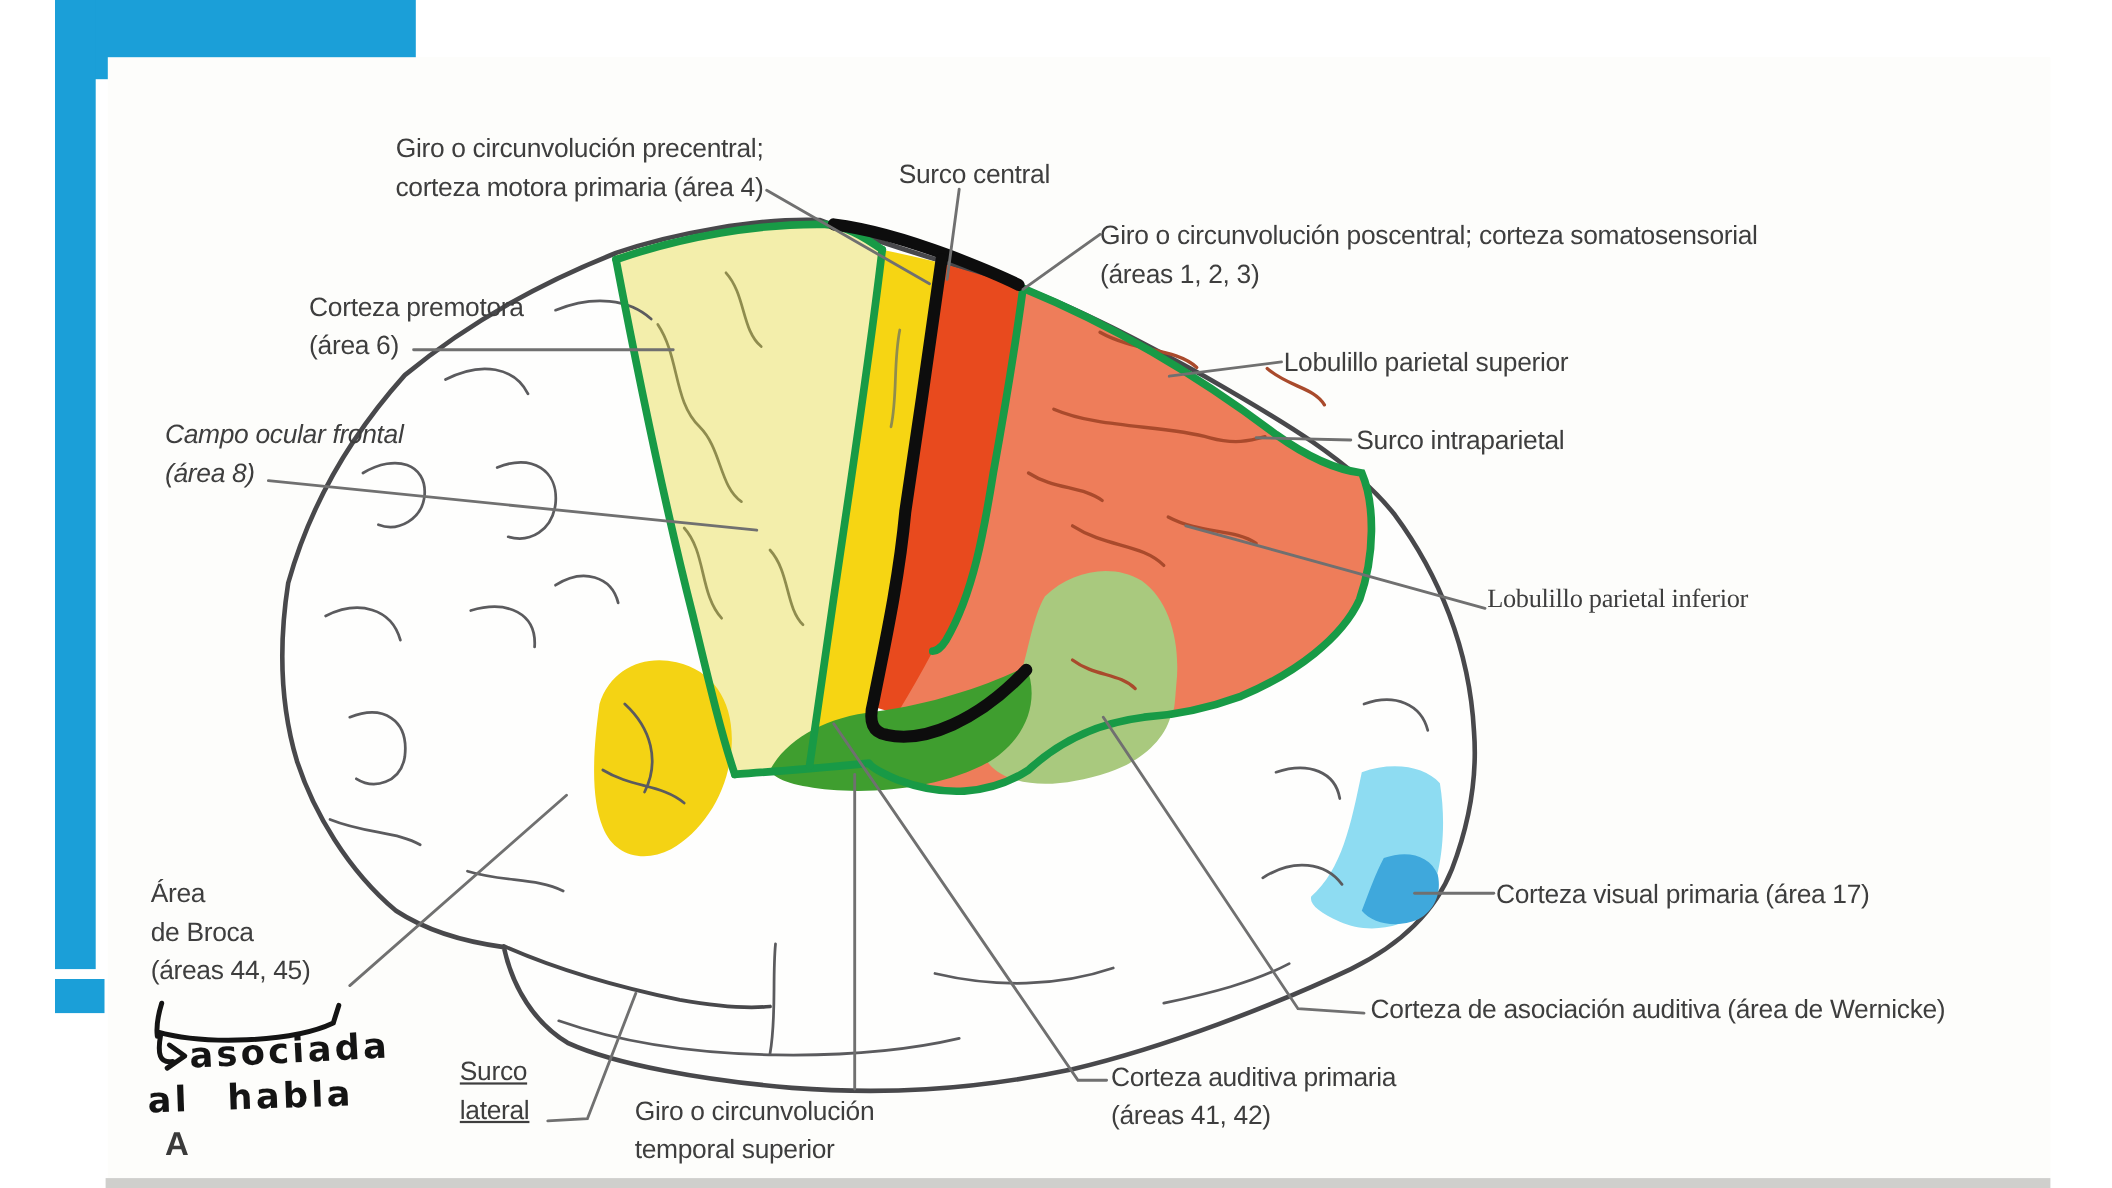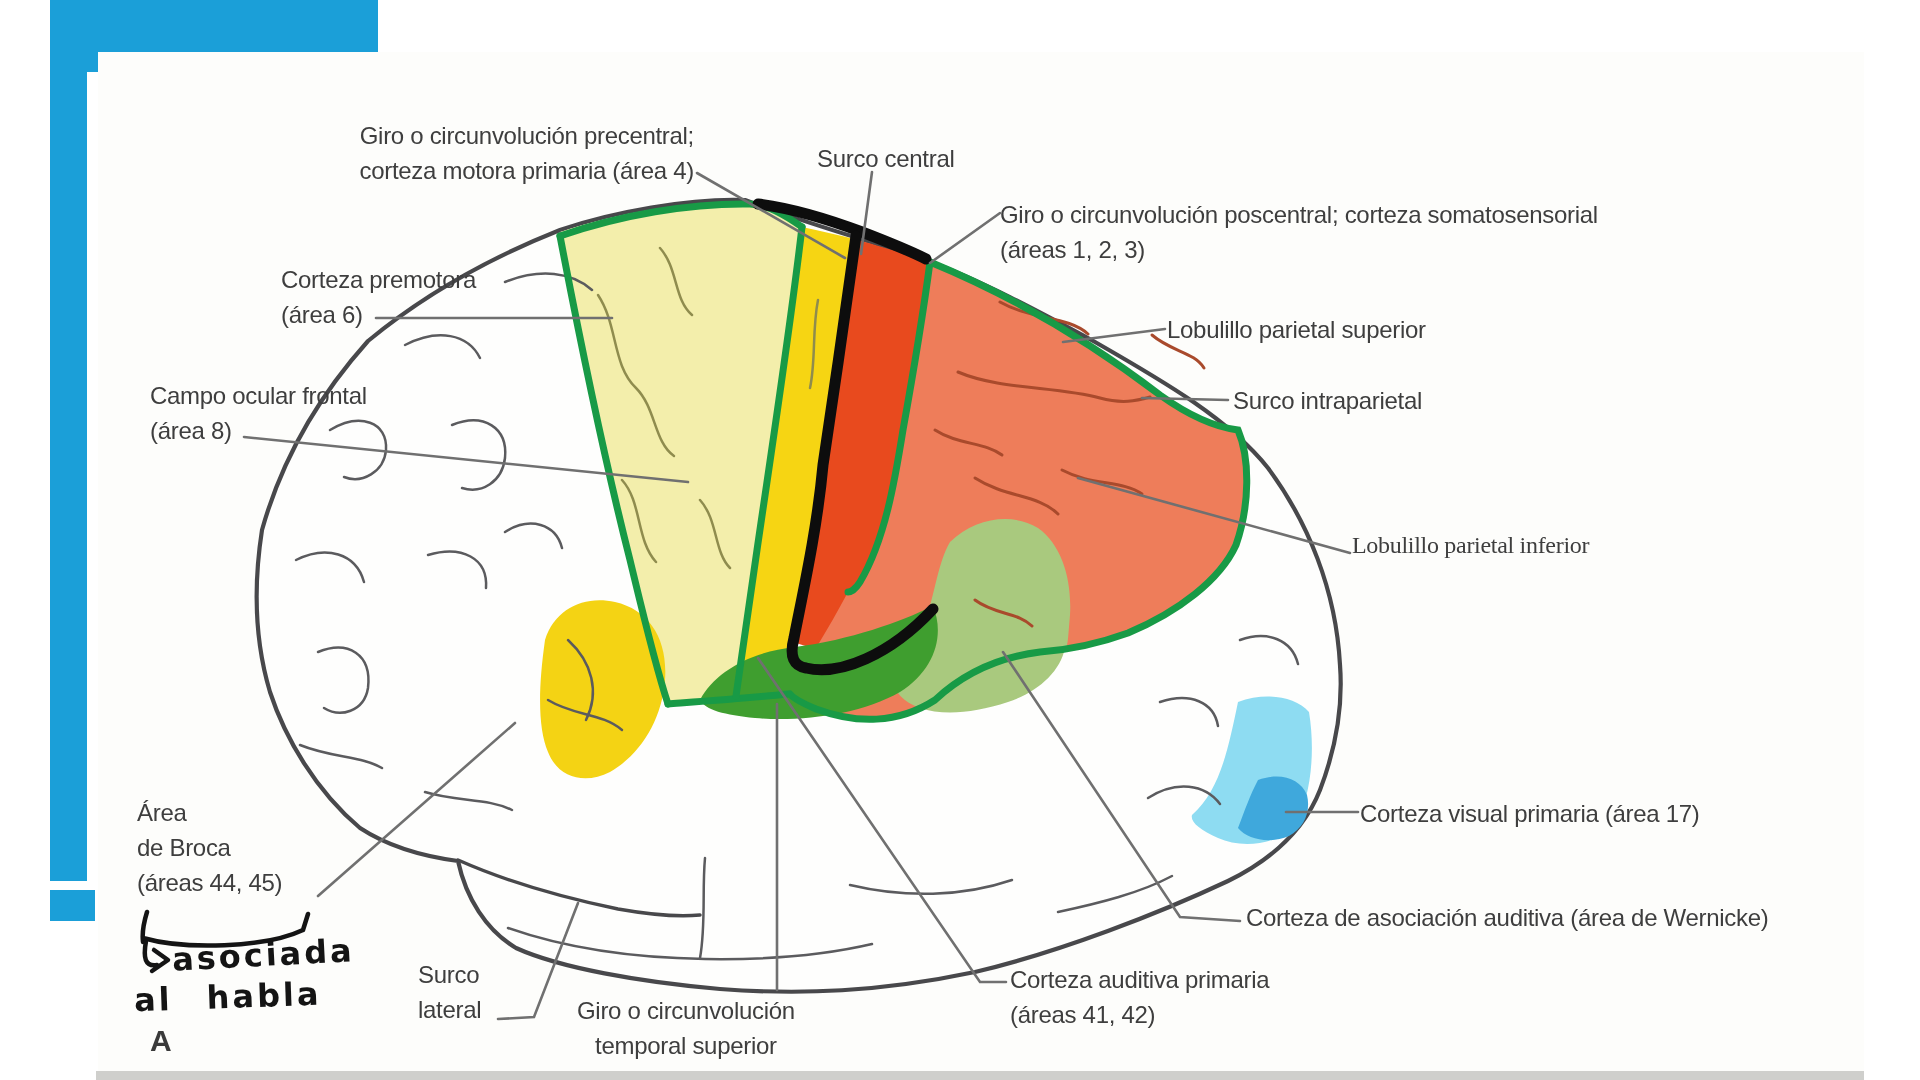--- a/index.html
+++ b/index.html
@@ -147,35 +147,35 @@
     </g>
   </svg>
 
   <div class="lbl right" style="right:1226px;top:118px;">Giro o circunvolución precentral;
 corteza motora primaria (área 4)</div>
   <div class="lbl" style="left:817px;top:141px;">Surco central</div>
   <div class="lbl" style="left:1000px;top:197px;">Giro o circunvolución poscentral; corteza somatosensorial
 (áreas 1, 2, 3)</div>
   <div class="lbl" style="left:281px;top:262px;">Corteza premotora
 (área 6)</div>
-  <div class="lbl" style="left:150px;top:378px;">Campo ocular frontal
+  <div class="lbl" style="left:150px;top:378px;font-style:italic;">Campo ocular frontal
 (área 8)</div>
   <div class="lbl" style="left:1167px;top:312px;text-align:center;">Lobulillo parietal superior</div>
   <div class="lbl" style="left:1233px;top:383px;">Surco intraparietal</div>
   <div class="lbl" style="left:1352px;top:528px;font-family:Liberation Serif, serif;">Lobulillo parietal inferior</div>
   <div class="lbl" style="left:137px;top:795px;">Área
 de Broca
 (áreas 44, 45)</div>
   <div class="lbl" style="left:1360px;top:796px;">Corteza visual primaria (área 17)</div>
   <div class="lbl" style="left:1246px;top:900px;">Corteza de asociación auditiva (área de Wernicke)</div>
   <div class="lbl" style="left:1010px;top:962px;">Corteza auditiva primaria
 (áreas 41, 42)</div>
-  <div class="lbl" style="left:418px;top:957px;">Surco
+  <div class="lbl" style="left:418px;top:957px;text-decoration:underline;">Surco
 lateral</div>
-  <div class="lbl" style="left:577px;top:993px;text-align:center;">Giro o circunvolución
+  <div class="lbl" style="left:577px;top:993px;">Giro o circunvolución
 temporal superior</div>
 
   <div class="panel-letter" style="left:150px;top:1024px;">A</div>
 
   <div class="hw" id="hw-1" style="left:172px;top:936px;transform:rotate(-3deg);">asociada</div>
   <div class="hw" id="hw-2" style="left:134px;top:978px;transform:rotate(-2deg);">al habla</div>
 
 </div>
 
 </body></html>

